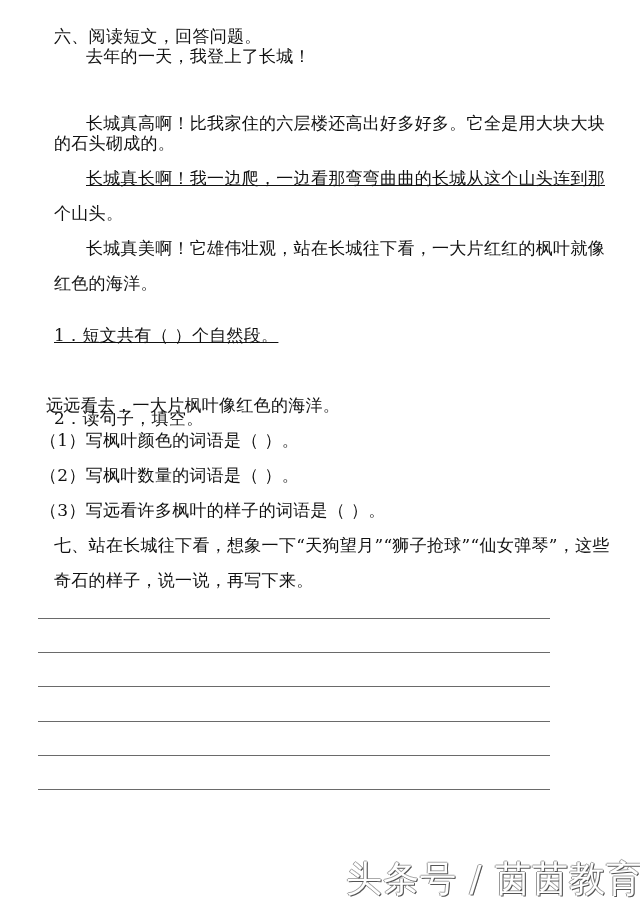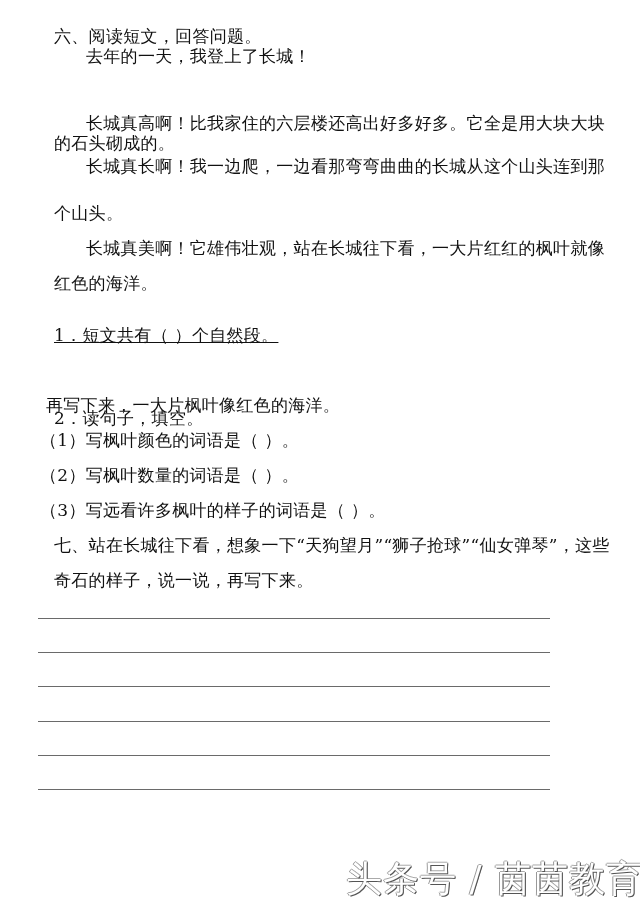--- a/index.html
+++ b/index.html
@@ -47,28 +47,28 @@
 </head>
 <body>
 
 <div>
 
   <div class="line" style="top:26px;">六、阅读短文，回答问题。</div>
 
   <div class="line indent" style="top:46px;">去年的一天，我登上了长城！</div>
   <div class="line indent" style="top:98px;margin-top:15px;">长城真高啊！比我家住的六层楼还高出好多好多。它全是用大块大块</div>
   <div class="line" style="top:133px;">的石头砌成的。</div>
-  <div class="line indent" style="top:156px;">长城真长啊！我一边爬，一边看那弯弯曲曲的长城从这个山头连到那</div>
+  <div class="line indent" style="top:168px;text-decoration:underline;">长城真长啊！我一边爬，一边看那弯弯曲曲的长城从这个山头连到那</div>
   <div class="line" style="top:203px;">个山头。</div>
   <div class="line indent" style="top:238px;">长城真美啊！它雄伟壮观，站在长城往下看，一大片红红的枫叶就像</div>
   <div class="line" style="top:273px;">红色的海洋。</div>
 
   <div class="line" style="top:325px;text-decoration:underline;">1．短文共有（    ）个自然段。</div>
   <div class="line" style="top:360px;margin-top:48px;">2．读句子，填空。</div>
-  <div class="line indent-small" style="top:395px;">再写下来，一大片枫叶像红色的海洋。</div>
+  <div class="line indent-small" style="top:395px;">远远看去，一大片枫叶像红色的海洋。</div>
   <div class="line" style="top:430px; left:40px;">（1）写枫叶颜色的词语是（        ）。</div>
   <div class="line" style="top:465px; left:40px;text-align:right;">（2）写枫叶数量的词语是（        ）。</div>
   <div class="line" style="top:500px; left:40px;">（3）写远看许多枫叶的样子的词语是（            ）。</div>
 
   <div class="line" style="top:535px;">七、站在长城往下看，想象一下“天狗望月”“狮子抢球”“仙女弹琴”，这些</div>
   <div class="line" style="top:570px;">奇石的样子，说一说，再写下来。</div>
 
   <div class="write-line" style="top:618px;"></div>
   <div class="write-line" style="top:652px;"></div>
   <div class="write-line" style="top:686px;"></div>

